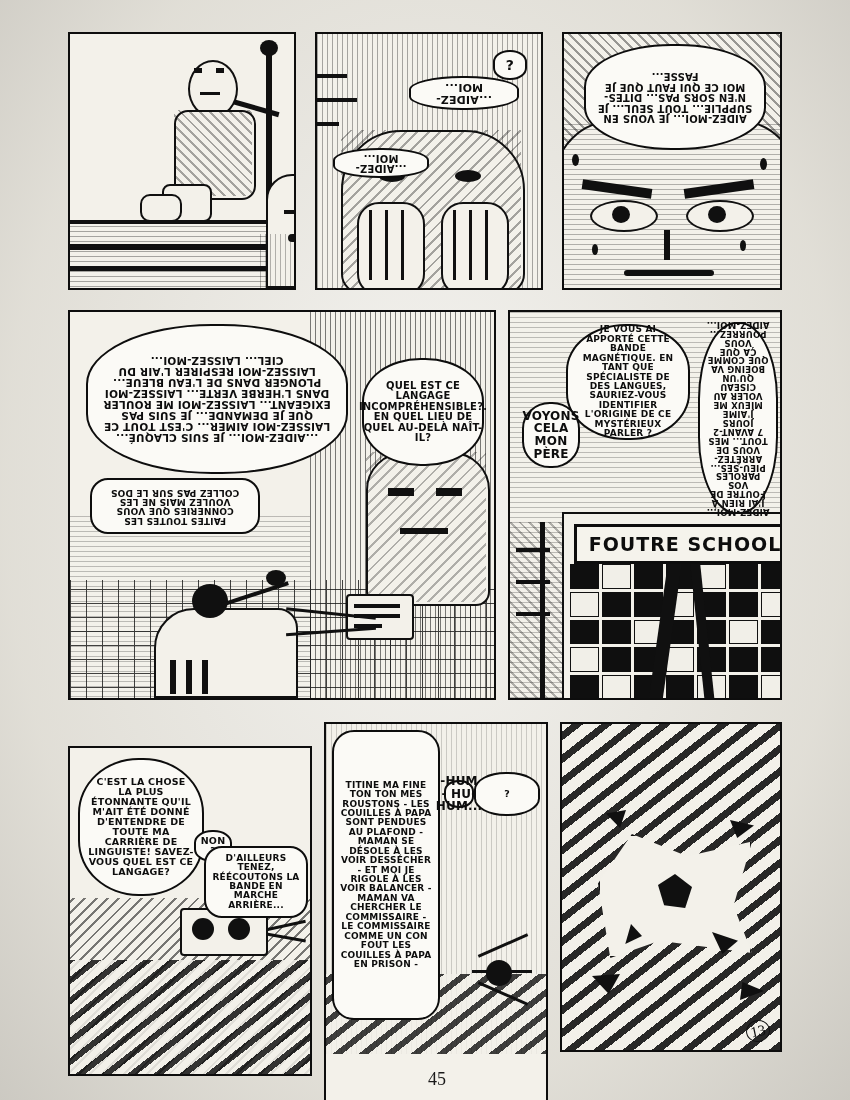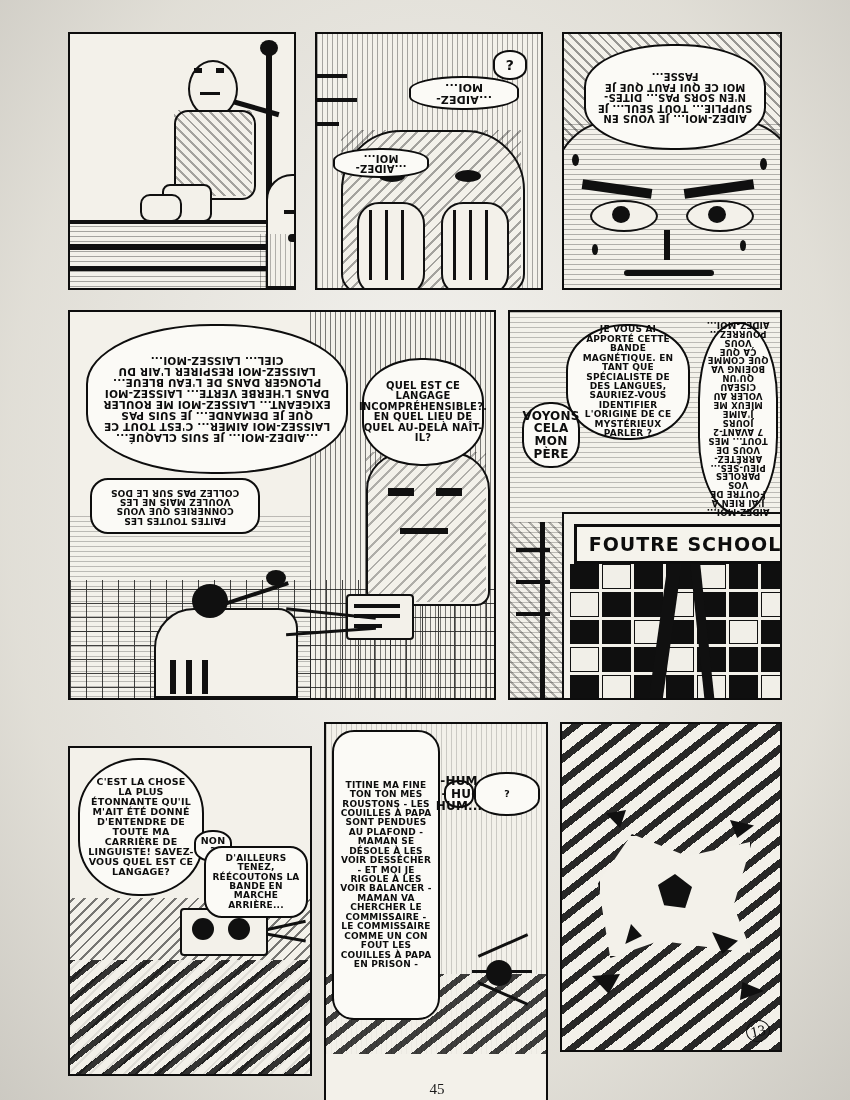--- a/index.html
+++ b/index.html
@@ -73,24 +73,24 @@
     color:#0d0d0d;
     line-height:1.05;
     padding:6px 8px;
     letter-spacing:.2px;
   }
   .balloon.rect{border-radius:18px;}
   .flip{transform:rotate(180deg);}
 
   .pagenum{
     position:absolute;
-    left:0;right:0;bottom:2px;
+    left:0;right:0;bottom:10px;
     text-align:center;
     font-family:"Liberation Serif", serif;
-    font-size:15px;color:#1a1a1a;margin-left:24px;
+    font-size:18px;color:#1a1a1a;margin-left:24px;
   }
   .platenum{
     position:absolute;
     right:10px;bottom:8px;
     font-family:"Liberation Serif", serif;
     font-size:15px;color:#111;
     border:1px solid #111;
     border-radius:50%;
     width:22px;height:20px;
     display:flex;align-items:center;justify-content:center;

